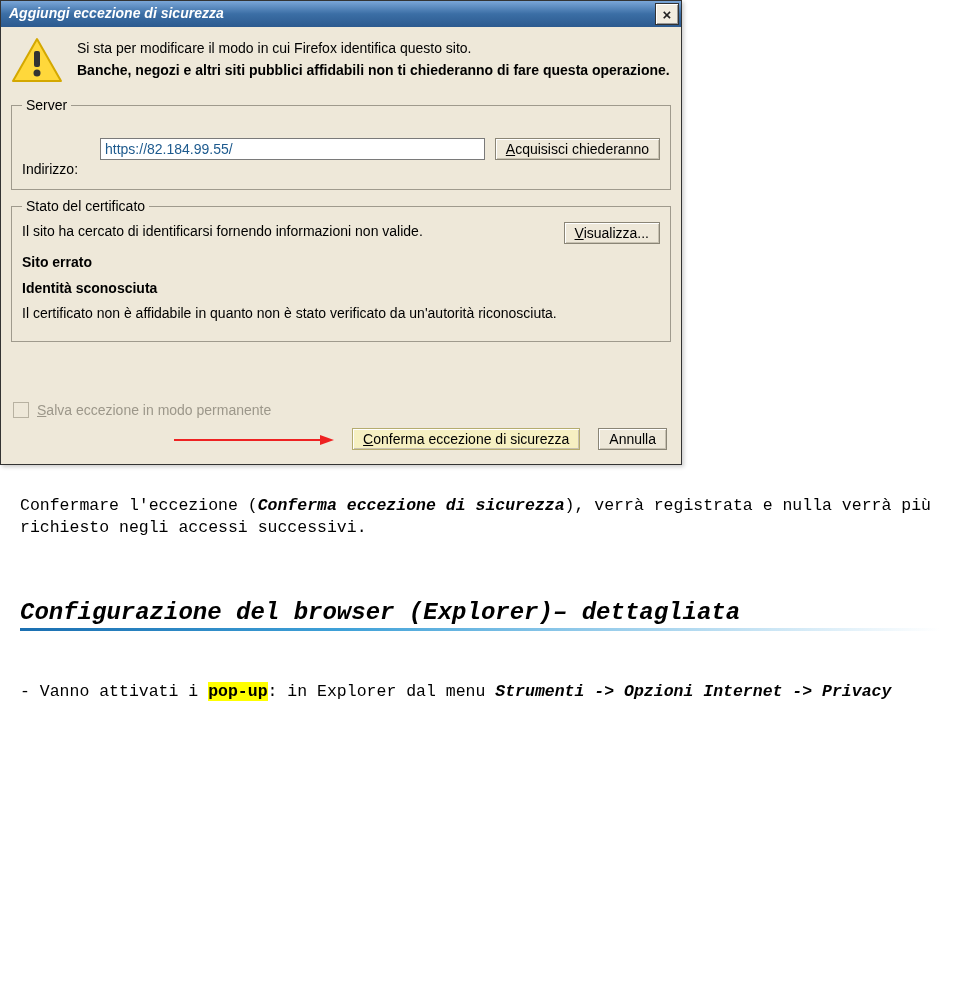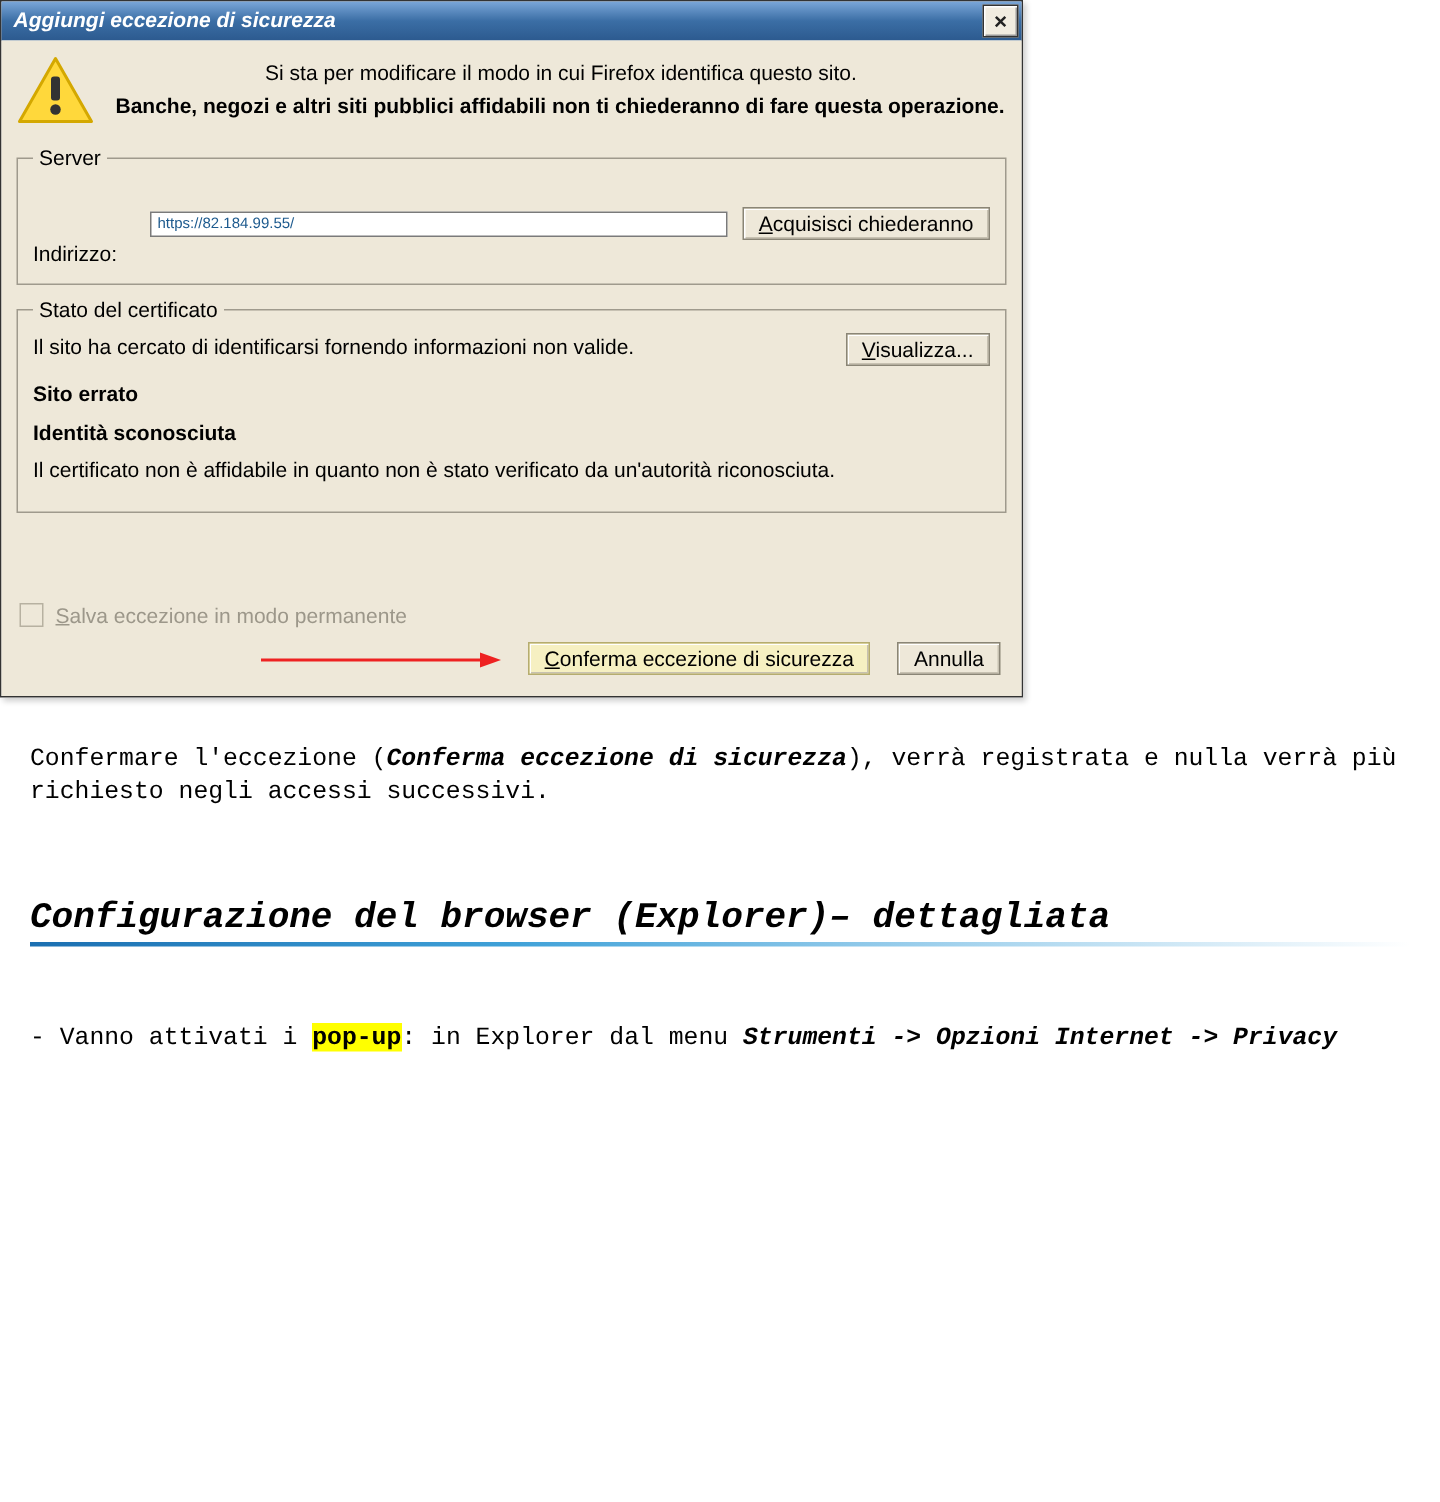--- a/index.html
+++ b/index.html
@@ -55,40 +55,40 @@
     padding: 6px 0 8px 0;
     align-items: flex-start;
   }
   .warn-sign {
     flex: 0 0 52px;
     height: 48px;
     position: relative;
   }
   .warn-sign svg { width: 52px; height: 48px; }
   .intro-text { flex: 1; line-height: 1.3; }
-  .intro-text .line1 { margin: 2px 0 4px 0; text-align: center; }
+  .intro-text .line1 { margin: 2px 0 4px 0; }
   .intro-text .line2 { font-weight: bold; }
   fieldset {
     border: 1px solid #9f9a8d;
     margin: 4px 0 8px 0;
     padding: 8px 10px 12px 10px;
   }
   fieldset legend {
     padding: 0 4px;
   }
   .server-row {
     display: flex;
     align-items: center;
     gap: 10px;
   }
   .server-row label { flex: 0 0 68px; margin-top: 40px; }
   .server-row input[type=text] {
     flex: 1;
     font-family: Tahoma, sans-serif;
-    font-size: 10px;
+    font-size: 14px;
     padding: 2px 4px;
     border: 1px solid #7a7a7a;
     background: #fff;
     color: #1d5a8e;
   }
   .btn {
     font-family: Tahoma, sans-serif;
     font-size: 14px;
     background: #eee8d9;
     border: 1px solid #8a8576;

